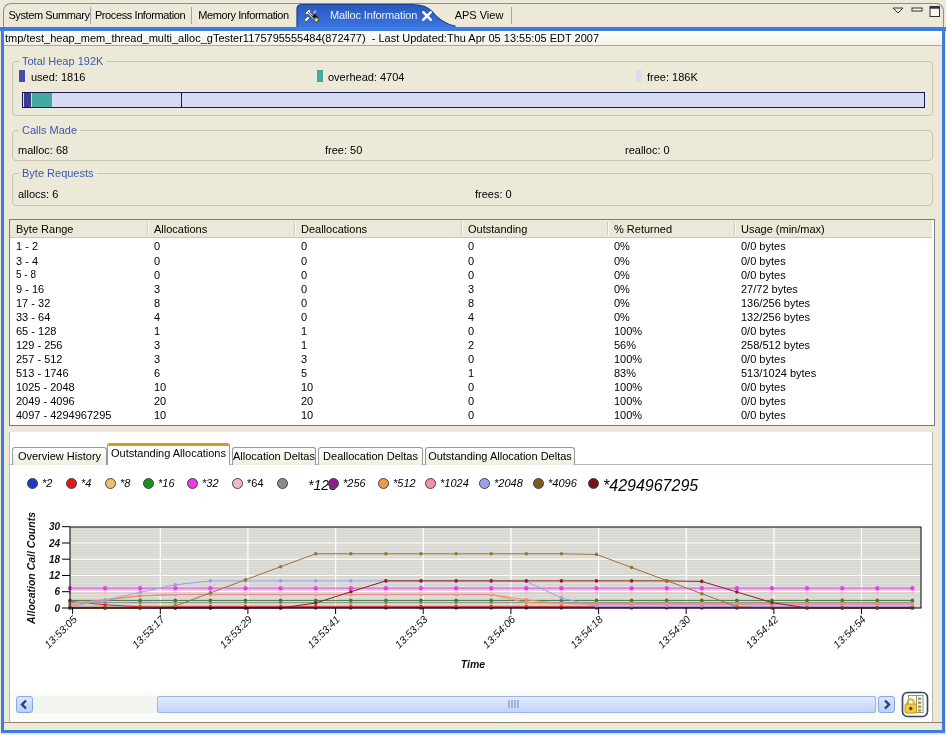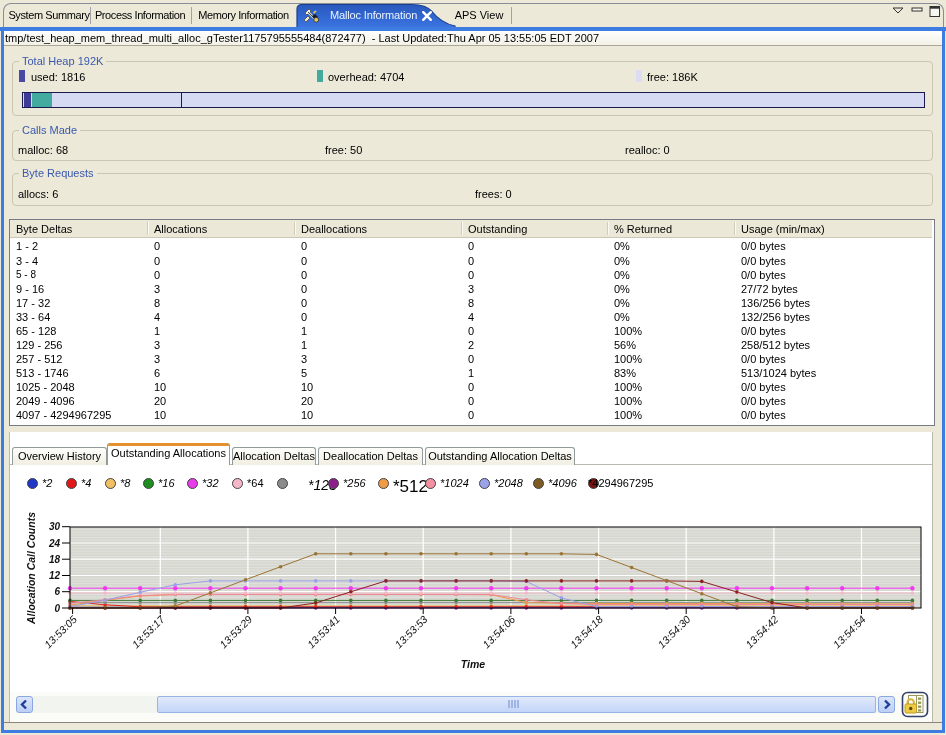--- a/index.html
+++ b/index.html
@@ -41,21 +41,21 @@
 <div style="position:absolute;left:147px;top:222px;width:1px;height:13px;background:#cfccba"></div>
 <div style="position:absolute;left:148px;top:222px;width:1px;height:13px;background:#fbfaf3"></div>
 <div style="position:absolute;left:294px;top:222px;width:1px;height:13px;background:#cfccba"></div>
 <div style="position:absolute;left:295px;top:222px;width:1px;height:13px;background:#fbfaf3"></div>
 <div style="position:absolute;left:461px;top:222px;width:1px;height:13px;background:#cfccba"></div>
 <div style="position:absolute;left:462px;top:222px;width:1px;height:13px;background:#fbfaf3"></div>
 <div style="position:absolute;left:607px;top:222px;width:1px;height:13px;background:#cfccba"></div>
 <div style="position:absolute;left:608px;top:222px;width:1px;height:13px;background:#fbfaf3"></div>
 <div style="position:absolute;left:734px;top:222px;width:1px;height:13px;background:#cfccba"></div>
 <div style="position:absolute;left:735px;top:222px;width:1px;height:13px;background:#fbfaf3"></div>
-<div style="position:absolute;left:16px;top:223px;font-size:11px;color:#000">Byte Deltas</div>
+<div style="position:absolute;left:16px;top:223px;font-size:11px;color:#000">Byte Range</div>
 <div style="position:absolute;left:154px;top:223px;font-size:11px;color:#000">Allocations</div>
 <div style="position:absolute;left:301px;top:223px;font-size:11px;color:#000">Deallocations</div>
 <div style="position:absolute;left:468px;top:223px;font-size:11px;color:#000">Outstanding</div>
 <div style="position:absolute;left:614px;top:223px;font-size:11px;color:#000">% Returned</div>
 <div style="position:absolute;left:741px;top:223px;font-size:11px;color:#000">Usage (min/max)</div>
 <div style="position:absolute;left:16px;top:240px;font-size:11px;color:#000">1 - 2</div>
 <div style="position:absolute;left:154px;top:240px;font-size:11px;color:#000">0</div>
 <div style="position:absolute;left:301px;top:240px;font-size:11px;color:#000">0</div>
 <div style="position:absolute;left:468px;top:240px;font-size:11px;color:#000">0</div>
 <div style="position:absolute;left:614px;top:240px;font-size:11px;color:#000">0%</div>
@@ -156,29 +156,29 @@
 <div style="position:absolute;left:158px;top:477px;font-size:11px;font-style:italic;color:#000">*16</div>
 <div style="position:absolute;left:187px;top:478px;width:9px;height:9px;border-radius:50%;background:#e83ce8;border:1px solid #444"></div>
 <div style="position:absolute;left:202px;top:477px;font-size:11px;font-style:italic;color:#000">*32</div>
 <div style="position:absolute;left:232px;top:478px;width:9px;height:9px;border-radius:50%;background:#f4b8c8;border:1px solid #444"></div>
 <div style="position:absolute;left:247px;top:477px;font-size:11px;color:#000">*64</div>
 <div style="position:absolute;left:277px;top:478px;width:9px;height:9px;border-radius:50%;background:#8c8c8c;border:1px solid #444"></div>
 <div style="position:absolute;left:308px;top:477px;font-size:14px;font-style:italic;color:#000">*128</div>
 <div style="position:absolute;left:328px;top:478px;width:9px;height:9px;border-radius:50%;background:#8c1e8c;border:1px solid #444"></div>
 <div style="position:absolute;left:343px;top:477px;font-size:11px;font-style:italic;color:#000">*256</div>
 <div style="position:absolute;left:378px;top:478px;width:9px;height:9px;border-radius:50%;background:#f09a48;border:1px solid #444"></div>
-<div style="position:absolute;left:393px;top:477px;font-size:17px;color:#000">*512</div>
+<div style="position:absolute;left:393px;top:477px;font-size:11px;font-style:italic;color:#000">*512</div>
 <div style="position:absolute;left:425px;top:478px;width:9px;height:9px;border-radius:50%;background:#f490a0;border:1px solid #444"></div>
 <div style="position:absolute;left:440px;top:477px;font-size:11px;font-style:italic;color:#000">*1024</div>
 <div style="position:absolute;left:479px;top:478px;width:9px;height:9px;border-radius:50%;background:#9aa2ea;border:1px solid #444"></div>
 <div style="position:absolute;left:494px;top:477px;font-size:11px;font-style:italic;color:#000">*2048</div>
 <div style="position:absolute;left:533px;top:478px;width:9px;height:9px;border-radius:50%;background:#7c5a24;border:1px solid #444"></div>
 <div style="position:absolute;left:548px;top:477px;font-size:11px;font-style:italic;color:#000">*4096</div>
 <div style="position:absolute;left:588px;top:478px;width:9px;height:9px;border-radius:50%;background:#7a1010;border:1px solid #444"></div>
-<div style="position:absolute;left:588px;top:477px;font-size:11px;color:#000">*4294967295</div>
+<div style="position:absolute;left:603px;top:477px;font-size:16px;font-style:italic;color:#000">*4294967295</div>
 <svg width="946" height="735" viewBox="0 0 946 735" style="position:absolute;left:0;top:0">
     <rect x="70" y="527" width="851" height="81" fill="#d7d7d1"></rect>
     <line x1="70" y1="605.3" x2="921" y2="605.3" stroke="#e2e2dc" stroke-width="1"></line>
     <line x1="70" y1="602.6" x2="921" y2="602.6" stroke="#e2e2dc" stroke-width="1"></line>
     <line x1="70" y1="599.9" x2="921" y2="599.9" stroke="#e2e2dc" stroke-width="1"></line>
     <line x1="70" y1="597.2" x2="921" y2="597.2" stroke="#e2e2dc" stroke-width="1"></line>
     <line x1="70" y1="594.5" x2="921" y2="594.5" stroke="#e2e2dc" stroke-width="1"></line>
     <line x1="70" y1="589.0" x2="921" y2="589.0" stroke="#e2e2dc" stroke-width="1"></line>
     <line x1="70" y1="586.3" x2="921" y2="586.3" stroke="#e2e2dc" stroke-width="1"></line>
     <line x1="70" y1="583.6" x2="921" y2="583.6" stroke="#e2e2dc" stroke-width="1"></line>

